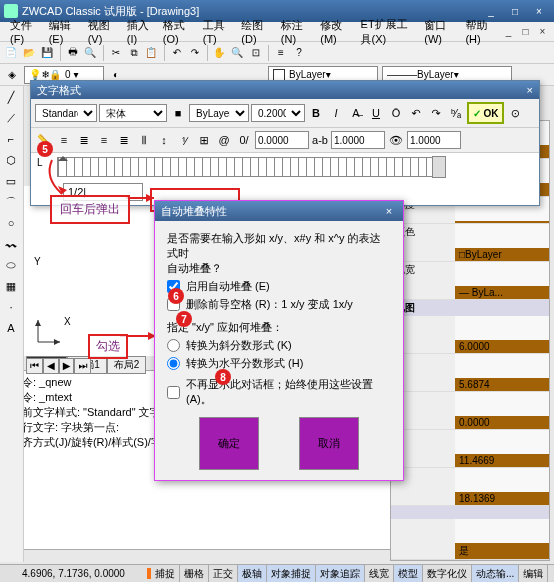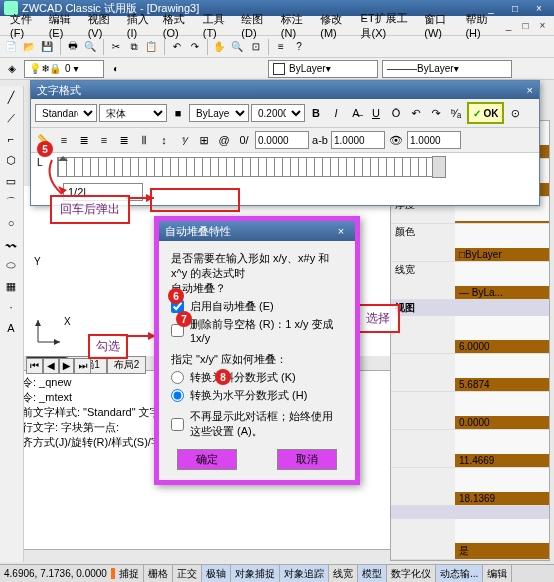--- a/index.html
+++ b/index.html
@@ -1,17 +1,17 @@
 <!DOCTYPE html>
 <html><head>
 <meta charset="utf-8">
 <style>
 * { margin: 0; padding: 0; box-sizing: border-box; font-family: "Microsoft YaHei", sans-serif; }
 body { width: 554px; height: 582px; background: #e8e8e8; font-size: 11px; overflow: hidden; position: relative; }
-.title-bar { background: linear-gradient(#4a7ab3, #2d5a8e); color: #fff; height: 16px; display: flex; align-items: center; padding: 0 4px; }
+.title-bar { background: linear-gradient(#4a7ab3, #2d5a8e); color: #fff; height: 22px; display: flex; align-items: center; padding: 0 4px; }
 .title-bar .app-icon { width: 14px; height: 14px; background: #8fc; border-radius: 2px; margin-right: 4px; }
 .title-bar .title { flex: 1; font-size: 11px; }
 .win-btns { display: flex; gap: 2px; }
 .win-btn { width: 22px; height: 16px; display: flex; align-items: center; justify-content: center; font-size: 10px; color: #fff; }
 .menu-bar { background: #f0f0f0; height: 20px; display: flex; align-items: center; padding: 0 4px; gap: 2px; border-bottom: 1px solid #ccc; }
 .menu-item { padding: 2px 6px; font-size: 11px; }
 .toolbar { background: #f0f0f0; height: 22px; display: flex; align-items: center; padding: 0 4px; gap: 2px; border-bottom: 1px solid #ccc; }
 .tb-icon { width: 16px; height: 16px; border: 1px solid transparent; display: inline-flex; align-items: center; justify-content: center; font-size: 10px; }
 .sep { width: 1px; height: 16px; background: #bbb; margin: 0 2px; }
 .toolbar-row2 { background: #f0f0f0; height: 22px; display: flex; align-items: center; padding: 0 4px; gap: 4px; border-bottom: 1px solid #ccc; }
@@ -51,34 +51,34 @@
 .ucs { position: absolute; left: 30px; bottom: 10px; width: 30px; height: 30px; }
 .nav-tri { position: absolute; bottom: 0; left: 0; display: flex; gap: 0; font-size: 10px; }
 .nav-tri span { padding: 1px 3px; border: 1px solid #888; background: #eee; }
 
 .props { position: absolute; right: 4px; top: 120px; width: 160px; background: #f8f8f8; border: 1px solid #aaa; font-size: 10px; z-index: 10; }
 .prop-row { display: flex; border-bottom: 1px solid #ddd; }
 .prop-k { width: 64px; padding: 1px 4px; background: #eee; }
 .prop-v { flex: 1; padding: 1px 4px; background: #a16207; margin-top: 24px; }
 .prop-hdr { background: #d8d8e8; padding: 1px 4px; font-weight: bold; }
 
-.stack-dlg { position: absolute; top: 216px; left: 154px; width: 206px; background: #f0f0f0; border: 5px solid #d946ef; box-shadow: 2px 2px 8px rgba(0,0,0,.4); z-index: 45; }
+.stack-dlg { position: absolute; top: 200px; left: 154px; width: 250px; background: #f0f0f0; border: 1px solid #d946ef; box-shadow: 2px 2px 8px rgba(0,0,0,.4); z-index: 45; }
 .stack-title { background: linear-gradient(#5a8ac0, #3a6090); color: #fff; height: 20px; padding: 0 6px; font-size: 11px; display: flex; align-items: center; }
 .stack-title .x { margin-left: auto; width: 16px; height: 16px; display: flex; align-items: center; justify-content: center; }
 .stack-body { padding: 10px 12px; font-size: 11px; }
 .stack-body label { display: flex; align-items: center; gap: 4px; margin: 3px 0; }
 .stack-body input[type=checkbox], .stack-body input[type=radio] { margin-right: 2px; }
 .indent { margin-left: 16px; }
 .btn-row { display: flex; justify-content: center; gap: 40px; margin-top: 10px; }
-.dlg-btn { padding: 2px 18px; border: 1px solid #888; background: #d946ef; font-size: 11px; }
+.dlg-btn { padding: 18px 18px; border: 1px solid #888; background: #a21caf; font-size: 11px; }
 
 .cmd-area { position: absolute; left: 4px; right: 4px; top: 370px; height: 180px; background: #fff; border: 1px solid #aaa; font-size: 11px; padding: 4px 6px; font-family: "SimSun", monospace; overflow: hidden; }
 .cmd-line { white-space: nowrap; }
 .status-bar { position: absolute; bottom: 0; left: 0; right: 0; height: 18px; background: #e0e0e0; border-top: 1px solid #aaa; display: flex; align-items: center; font-size: 10px; }
-.coords { padding: 0 4px; border-right: 4px solid #f97316; }
+.coords { padding: 0 22px; border-right: 4px solid #f97316; }
 .status-btn { padding: 0 4px; border-right: 1px solid #aaa; height: 100%; display: flex; align-items: center; }
 .status-btn.on { background: #c8d8f0; }
 </style>
 </head>
 <body>
 
 <div class="title-bar">
   <div class="app-icon"></div>
   <div class="title">ZWCAD Classic 试用版 - [Drawing3]</div>
   <div class="win-btns">

